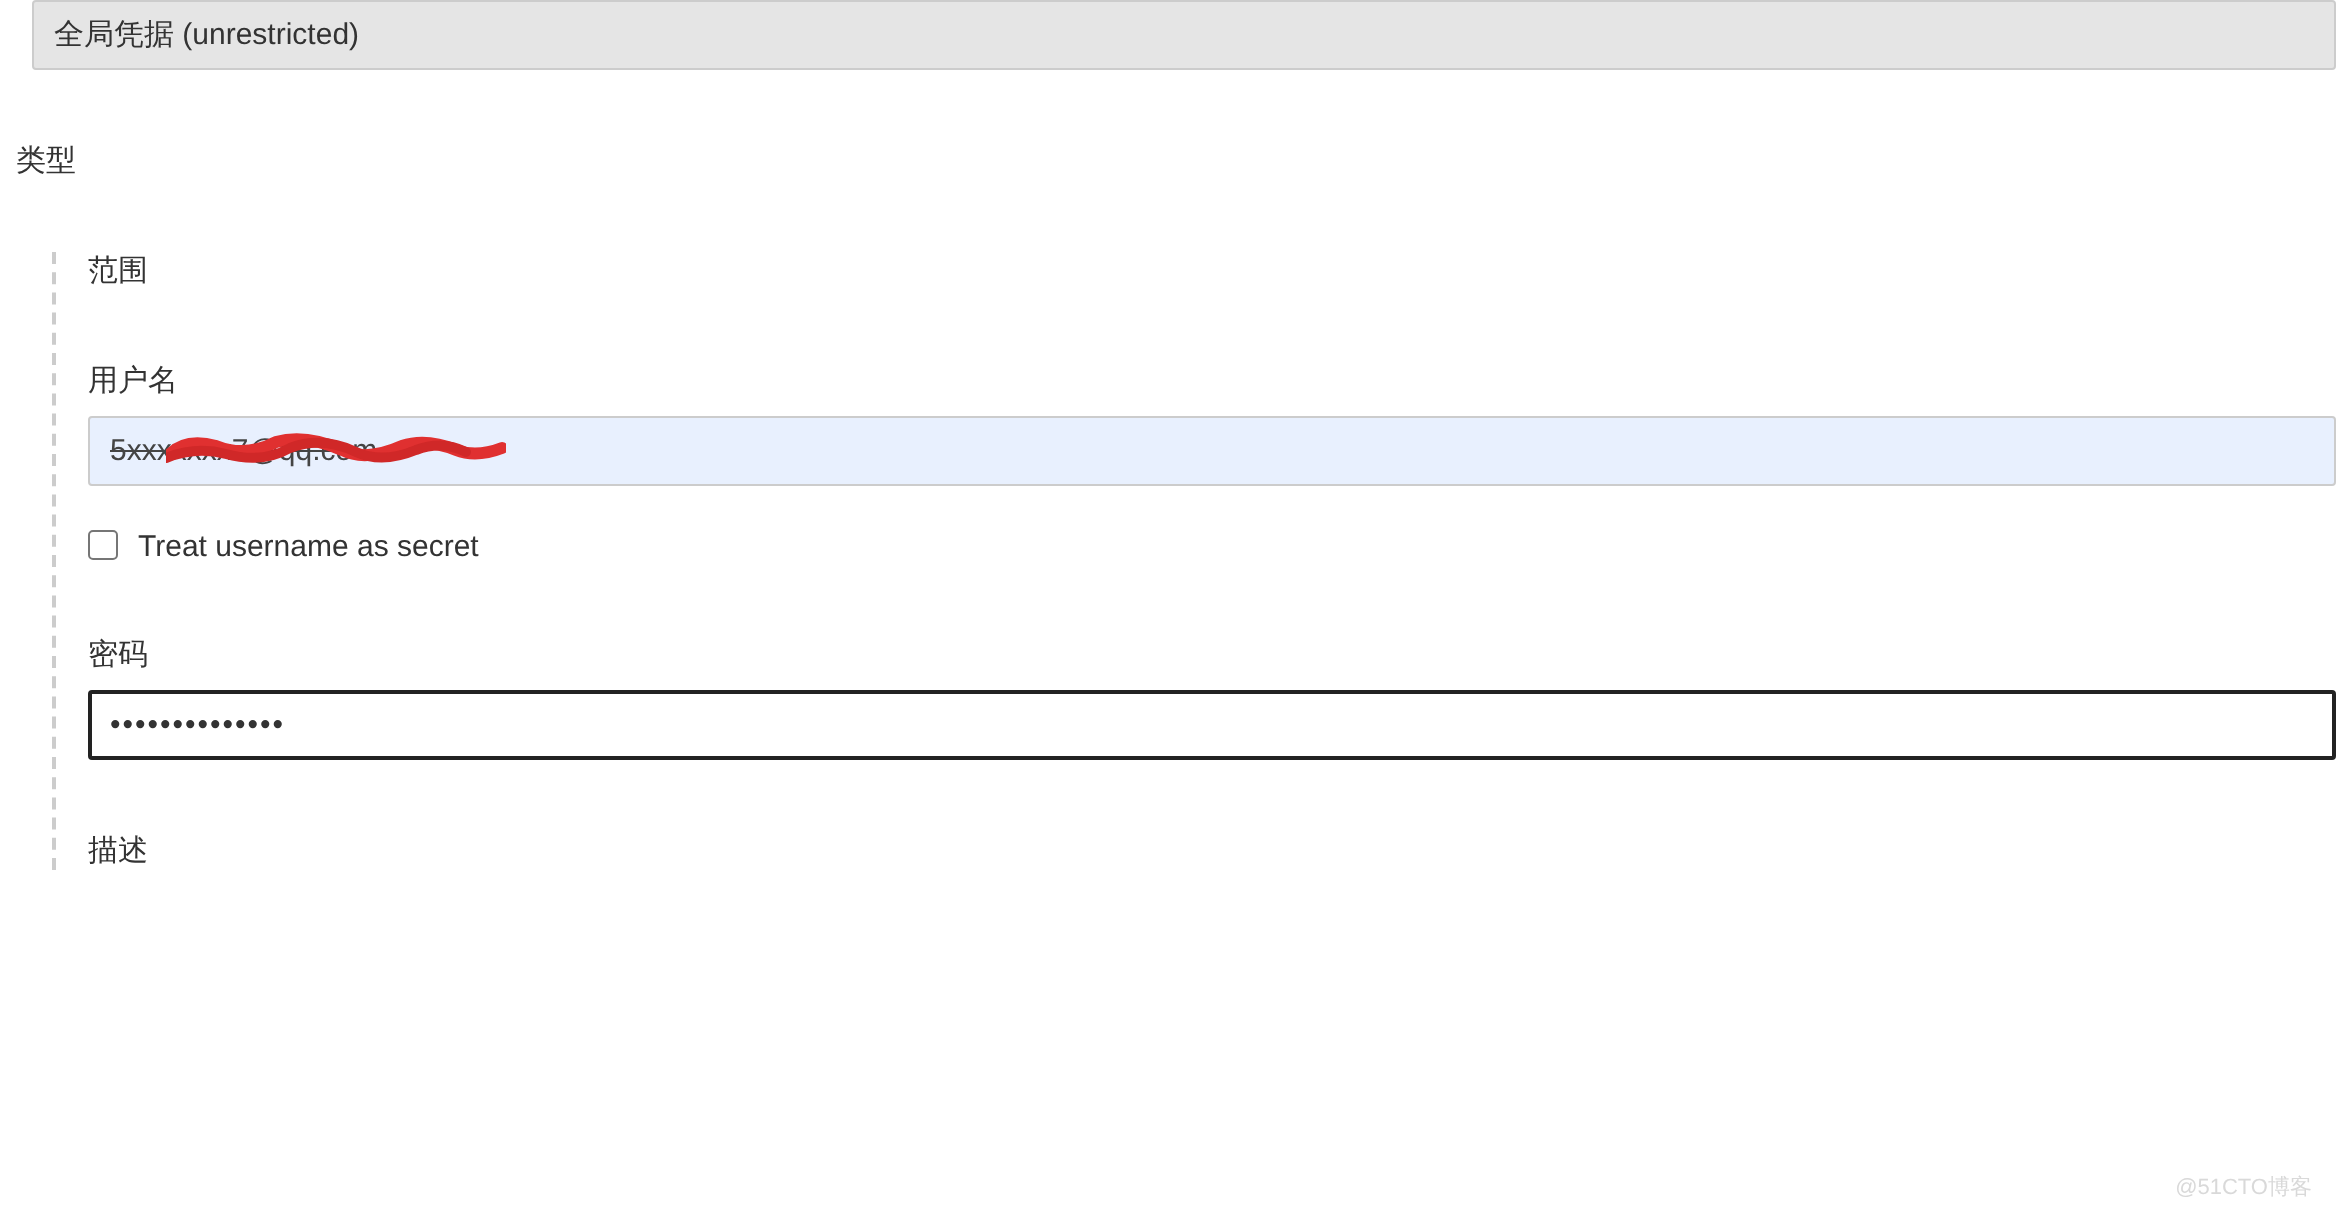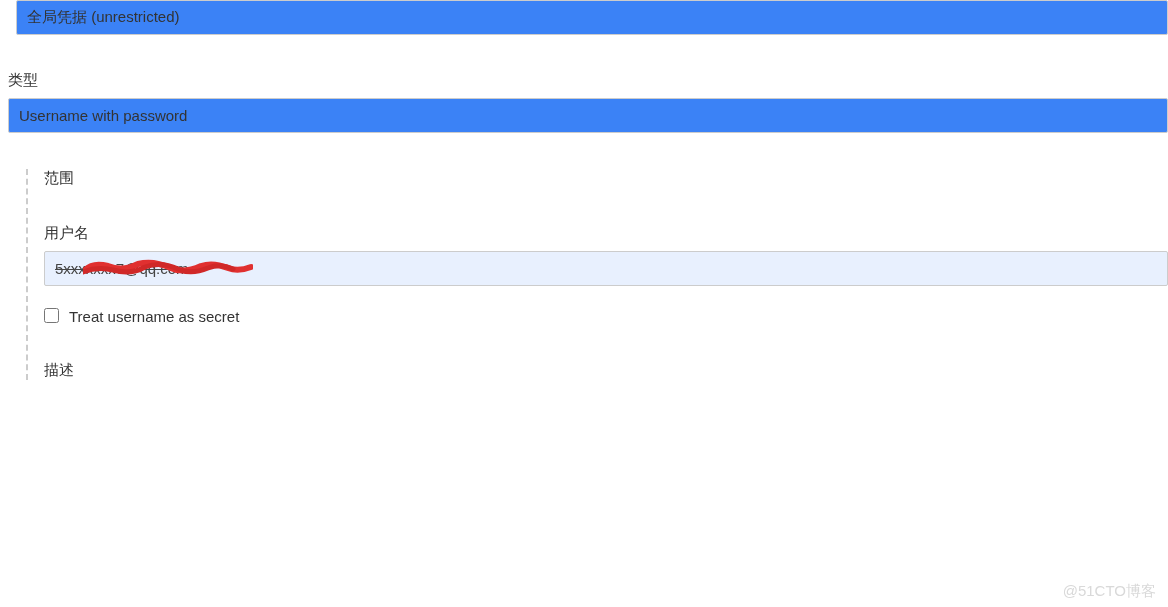--- a/index.html
+++ b/index.html
@@ -31,21 +31,21 @@
       font-size: 15px;
       font-family: inherit;
       border: 1px solid #ccc;
       border-radius: 2px;
       background: #fff;
       color: #333;
       outline: none;
     }
     .select-field {
       appearance: none;
-      background: #3b82f6;
+      background: #e5e5e5;
     }
     .password-field {
       letter-spacing: 1px;
     }
     .outer-group {
       padding-left: 8px;
     }
     .section-top .select-field {
       margin-left: 8px;
       width: calc(100% - 8px);
@@ -101,40 +101,39 @@
       pointer-events: none;
     }
     .password-field.focused {
       border: 2px solid #222;
       padding: 7px 9px;
     }
     .watermark {
       position: absolute;
       bottom: 6px;
       right: 12px;
-      font-size: 15px;
+      font-size: 11px;
       color: #d9d9d9;
       font-weight: normal;
       pointer-events: none;
       user-select: none;
     }
     .type-section {
       margin-top: 16px;
     }
   </style>
 </head>
 <body>
 
 <div class="outer-group section-top">
   <input type="text" class="select-field" readonly="" value="全局凭据 (unrestricted)" style="">
 </div>
 
 <div class="outer-group type-section">
   <label class="form-label">类型</label>
-  <input type="text" class="select-field" readonly="" value="Username with password" style="">
 
   <div class="indented-block">
 
     <div class="field-group">
       <label class="form-label">范围</label>
     </div>
 
     <div class="field-group">
       <label class="form-label">用户名</label>
       <div class="username-input">
@@ -144,20 +143,24 @@
           <path d="M 0 14 Q 15 8, 30 12 Q 48 17, 62 9 Q 78 3, 95 11 Q 108 17, 125 10 Q 138 5, 150 11" stroke="#d02828" stroke-width="5" fill="none" stroke-linecap="round"></path>
         </svg>
       </div>
     </div>
 
     <div class="checkbox-row">
       <input type="checkbox" id="treatSecret" style="">
       <label for="treatSecret">Treat username as secret</label>
     </div>
 
+    <div class="field-group">
+      <label class="form-label">密码</label>
+      <input type="password" class="password-field focused" value="••••••••••••••" style="">
+    </div>
 
 
     <div class="field-group">
       <label class="form-label">描述</label>
     </div>
 
   </div>
 </div>
 
 <div class="watermark">@51CTO博客</div>

